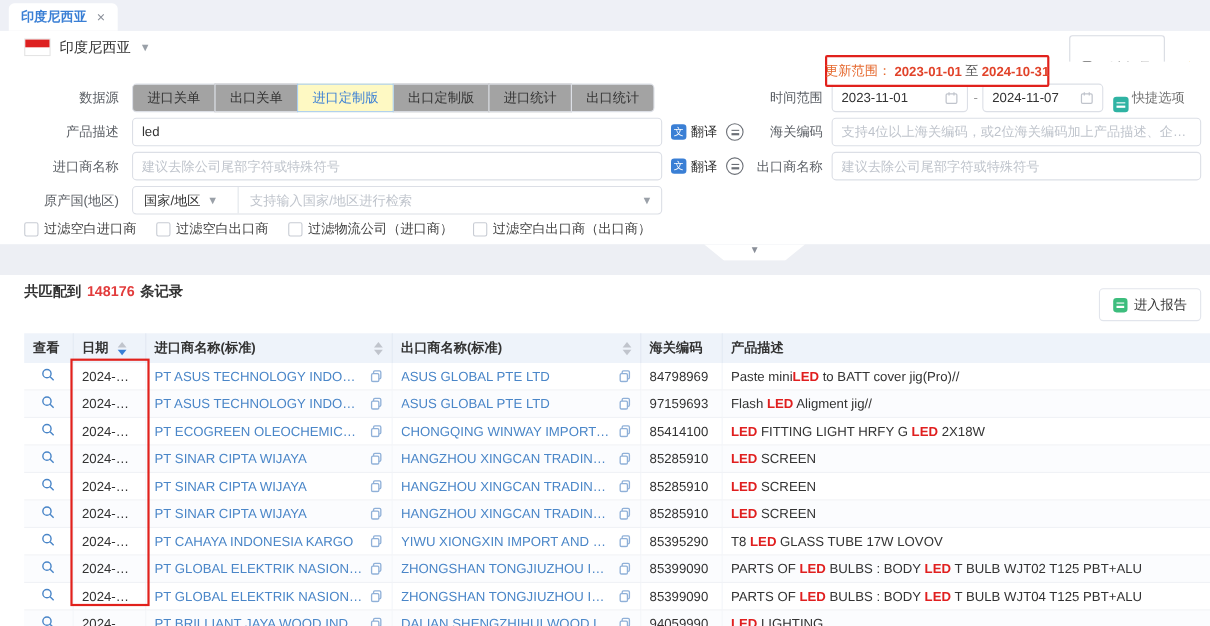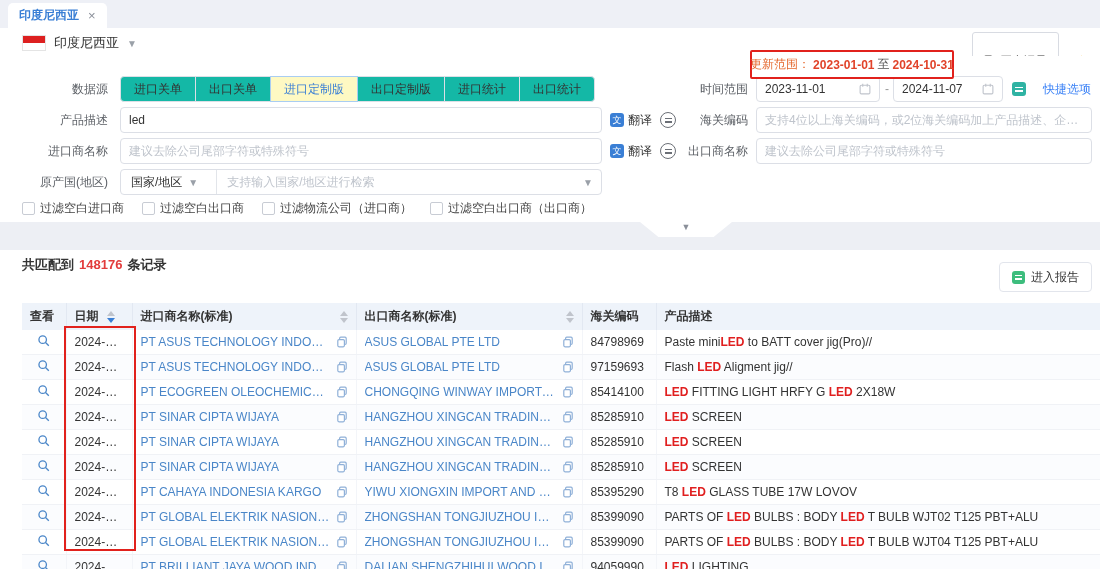--- a/index.html
+++ b/index.html
@@ -30,32 +30,32 @@
   .update-box{position:absolute;left:750px;top:50px;width:200px;height:25px;border:2px solid #e1211c;border-radius:2px;
        background:#fff;display:flex;align-items:center;justify-content:center;gap:3px;white-space:nowrap;z-index:5;}
   .upd-label{color:#e5692f;}
   .upd-date{color:#e1432a;font-weight:bold;}
   .upd-to{color:#555;}
   
   .form{position:absolute;top:56px;left:0;width:1100px;height:166px;background:#fff;}
   .flabel{position:absolute;width:108px;text-align:right;color:#5c6066;line-height:26px;}
   .flabel.r{left:640px;}
   .seg{position:absolute;left:120px;top:0;display:flex;}
-  .seg-btn{height:26px;line-height:24px;box-sizing:border-box;border:1px solid #dcdfe6;background:#14b8a6;color:#333;
+  .seg-btn{height:26px;line-height:24px;box-sizing:border-box;border:1px solid #dcdfe6;background:#a3a3a3;color:#333;
        padding:0 13px;margin-left:-1px;cursor:pointer;white-space:nowrap;}
   .seg-btn:first-child{border-radius:4px 0 0 4px;margin-left:0;}
   .seg-btn:last-child{border-radius:0 4px 4px 0;}
   .seg-btn.active{background:#fef9c3;color:#3a7fd5;border-color:#a9cdf2;z-index:2;position:relative;}
   .inp{position:absolute;height:26px;box-sizing:border-box;border:1px solid #dcdfe6;border-radius:4px;background:#fff;
        display:flex;align-items:center;padding:0 8px;gap:6px;}
   .inp .val{color:#333;}
   .ph{color:#bfc4cc;white-space:nowrap;overflow:hidden;text-overflow:ellipsis;}
   .cal{margin-left:auto;flex:none;}
   .dash{position:absolute;color:#999;line-height:26px;}
-  .quick{position:absolute;left:1012px;top:0;display:flex;align-items:center;gap:17px;color:#3b82f6;cursor:pointer;line-height:26px;}
+  .quick{position:absolute;left:1012px;top:0;display:flex;align-items:flex-end;gap:3px;color:#737373;cursor:pointer;line-height:26px;}
   .quick-ic{width:14px;height:14px;border-radius:3px;background:#2fb3a3;display:flex;flex-direction:column;
        align-items:center;justify-content:center;gap:2px;}
   .quick-ic i{display:block;width:8px;height:1.5px;background:#fff;}
   .trans{position:absolute;display:flex;align-items:center;gap:4px;cursor:pointer;line-height:26px;color:#333;}
   .trans-ic{width:14px;height:14px;border-radius:3px;background:#3a7fd5;color:#fff;font-size:9px;line-height:14px;
        text-align:center;}
   .circle-eq{position:absolute;top:5px;width:16px;height:16px;border:1.5px solid #6b6f76;border-radius:50%;
        box-sizing:border-box;display:flex;flex-direction:column;align-items:center;justify-content:center;gap:2px;cursor:pointer;}
   .circle-eq i{display:block;width:7px;height:1.5px;background:#6b6f76;}
   .combo{position:absolute;left:120px;width:482px;height:26px;box-sizing:border-box;border:1px solid #dcdfe6;

